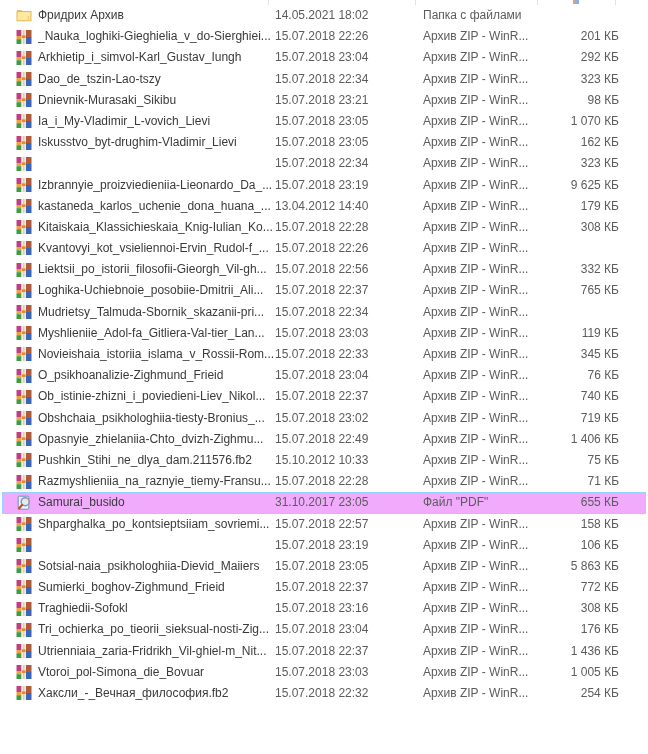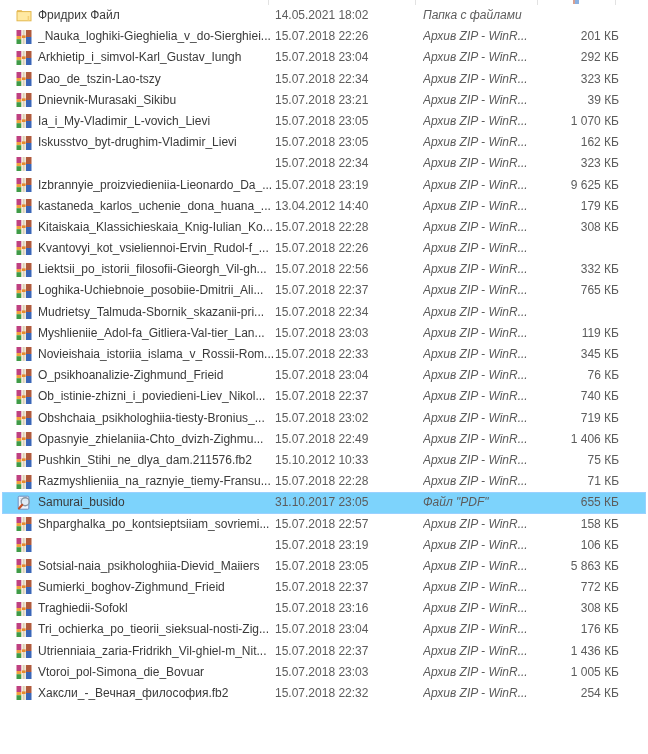--- a/index.html
+++ b/index.html
@@ -12,32 +12,32 @@
   .header-remnant{position:absolute;top:0;left:0;width:648px;height:5px;background:#ffffff;z-index:3;}
   .header-remnant .sep{position:absolute;top:0;width:1px;height:5px;background:#e2e2e2;}
   .header-remnant .artifact{position:absolute;top:0;height:4px;}
 
   .file-list{position:absolute;top:5px;left:0;width:648px;}
   .row{
     position:relative;height:21.2px;width:644px;margin-left:2px;
     font-size:12px;color:#3a3a3a;
   }
   .row.selected{
-    background:#7dd3fc;
+    background:#f0abfc;
     box-shadow:inset 0 0 0 1px #99d1ff;
   }
   .cell{
     position:absolute;top:0;height:21.2px;line-height:21.4px;
     white-space:nowrap;overflow:hidden;
   }
   .icon{position:absolute;left:14px;top:2.4px;width:16px;height:16px;}
   .icon svg{display:block;width:16px;height:16px;}
   .c-name{left:36px;width:242px;color:#3a3a3a;}
   .c-date{left:273px;width:128px;color:#5c5c5c;}
-  .c-type{left:421px;width:118px;color:#5c5c5c;font-style:italic;}
+  .c-type{left:421px;width:118px;color:#5c5c5c;}
   .c-size{left:512px;width:105px;text-align:right;color:#5c5c5c;}
 </style>
 </head>
 <body>
 
 <div class="header-remnant">
   <div class="sep" style="left:268px"></div>
   <div class="sep" style="left:415px"></div>
   <div class="sep" style="left:537px"></div>
   <div class="sep" style="left:615px"></div>
@@ -47,21 +47,21 @@
 
 <div class="file-list" id="file-list">
     <div class="row">
     <span class="icon">
         <svg viewBox="0 0 16 16">
           <path d="M1 3.2h4.6l1.4 1.6h8v1H1z" fill="#e3af46"></path>
           <rect x="1" y="4.6" width="14" height="9.2" fill="#ffe9a2" stroke="#e3b84e" stroke-width="1"></rect>
           <rect x="11.6" y="9" width="1.6" height="4.8" fill="#f4cf74"></rect>
         </svg>
       </span>
-    <span class="cell c-name">Фридрих Файл</span>
+    <span class="cell c-name">Фридрих Архив</span>
     <span class="cell c-date">14.05.2021 18:02</span>
     <span class="cell c-type">Папка с файлами</span>
     <span class="cell c-size"></span>
   </div>
     <div class="row">
     <span class="icon">
         <svg viewBox="0 0 16 16">
           <rect x="0.5" y="1" width="5" height="6" fill="#bf4080"></rect>
           <rect x="0.5" y="7" width="5" height="3.2" fill="#f0a03c"></rect>
           <rect x="0.5" y="10.2" width="5" height="4.8" fill="#3f9b47"></rect>
@@ -122,21 +122,21 @@
           <rect x="10" y="1" width="5.5" height="7" fill="#b05a3c"></rect>
           <rect x="10" y="8" width="5.5" height="7" fill="#3a66b8"></rect>
           <rect x="5.5" y="1" width="4.5" height="14" fill="#f3ead8"></rect>
           <rect x="7.4" y="1" width="0.9" height="14" fill="#c9bfa8"></rect>
           <rect x="5.9" y="6.4" width="3.7" height="2.6" fill="#e98a2e"></rect>
         </svg>
       </span>
     <span class="cell c-name">Dnievnik-Murasaki_Sikibu</span>
     <span class="cell c-date">15.07.2018 23:21</span>
     <span class="cell c-type">Архив ZIP - WinR...</span>
-    <span class="cell c-size">39 КБ</span>
+    <span class="cell c-size">98 КБ</span>
   </div>
     <div class="row">
     <span class="icon">
         <svg viewBox="0 0 16 16">
           <rect x="0.5" y="1" width="5" height="6" fill="#bf4080"></rect>
           <rect x="0.5" y="7" width="5" height="3.2" fill="#f0a03c"></rect>
           <rect x="0.5" y="10.2" width="5" height="4.8" fill="#3f9b47"></rect>
           <rect x="10" y="1" width="5.5" height="7" fill="#b05a3c"></rect>
           <rect x="10" y="8" width="5.5" height="7" fill="#3a66b8"></rect>
           <rect x="5.5" y="1" width="4.5" height="14" fill="#f3ead8"></rect>

